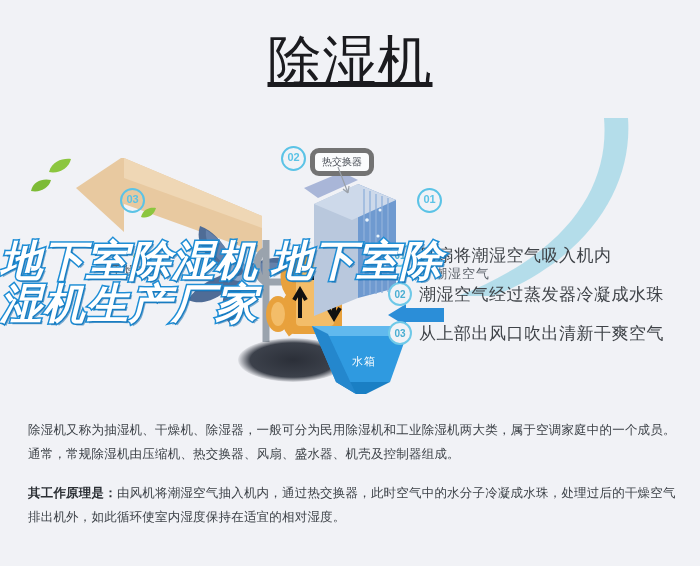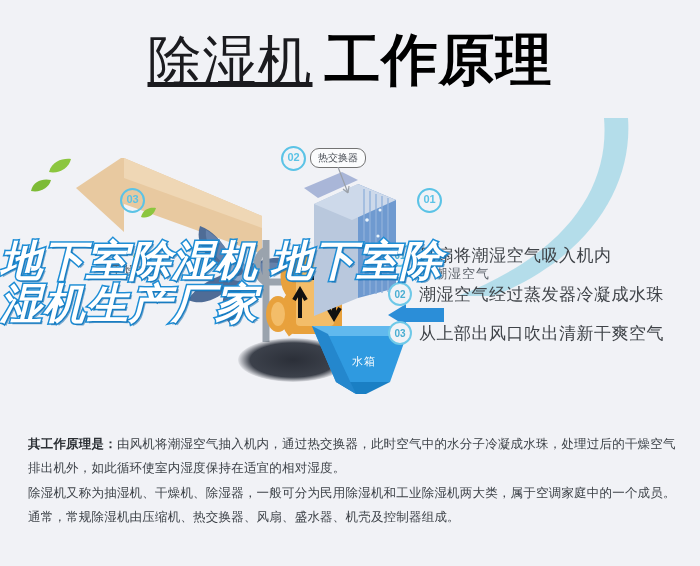--- a/index.html
+++ b/index.html
@@ -52,21 +52,21 @@
 
   
   #coils{position:absolute;left:252px;top:112px;width:122px;height:140px;}
 
   
   #hx{position:absolute;left:300px;top:60px;width:110px;height:150px;}
 
   
   #hx-callout{
     position:absolute;left:310px;top:38px;
-    border:1px solid #737373;border-radius:9px;background:#fbfcfd;
+    border:5px solid #737373;border-radius:9px;background:#fbfcfd;
     padding:2px 7px;font-size:10px;color:#4a4f57;white-space:nowrap;
   }
   #hx-callout-tail{
     position:absolute;left:336px;top:57px;width:14px;height:34px;
   }
 
   
   #inlet-arrow{position:absolute;left:388px;top:194px;width:56px;height:22px;}
 
   
@@ -138,21 +138,20 @@
     letter-spacing:.2px;margin:0;
   }
   #para-2{margin-top:14px;}
   .b{font-weight:700;color:#2b2f34;}
 </style>
 </head>
 <body style="background: rgb(241, 242, 246);">
 
 <div id="title-bar">
   <span id="title-light">除湿机</span>
-  <span id="title-bold">工作原理</span>
 </div>
 
 <div id="diagram">
 
   <div id="crescent">
     <svg width="250" height="180" viewBox="0 0 250 180">
       <path d="M230,0 C235,70 190,140 96,178 L60,178 C168,136 212,70 206,0 Z" fill="#a9d9e8" opacity="0.85"></path>
     </svg>
   </div>
 
@@ -299,15 +298,15 @@
     <span class="legend-text">从上部出风口吹出清新干爽空气</span>
   </div>
 </div>
 
 <div id="watermark">
   <div class="wm-line">地下室除湿机 地下室除</div>
   <div class="wm-line">湿机生产厂家</div>
 </div>
 
 <div id="copy">
+  <p class="para" id="para-1">除湿机又称为抽湿机、干燥机、除湿器，一般可分为民用除湿机和工业除湿机两大类，属于空调家庭中的一个成员。通常，常规除湿机由压缩机、热交换器、风扇、盛水器、机壳及控制器组成。</p>
   <p class="para" id="para-2"><span class="b">其工作原理是：</span><span>由风机将潮湿空气抽入机内，通过热交换器，此时空气中的水分子冷凝成水珠，处理过后的干燥空气排出机外，如此循环使室内湿度保持在适宜的相对湿度。</span></p>
-  <p class="para" id="para-1">除湿机又称为抽湿机、干燥机、除湿器，一般可分为民用除湿机和工业除湿机两大类，属于空调家庭中的一个成员。通常，常规除湿机由压缩机、热交换器、风扇、盛水器、机壳及控制器组成。</p>
 </div>
 
 </body></html>

